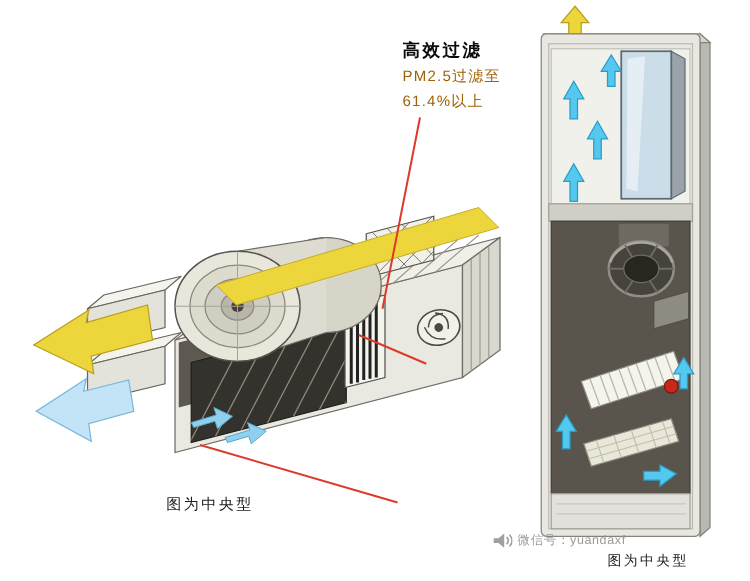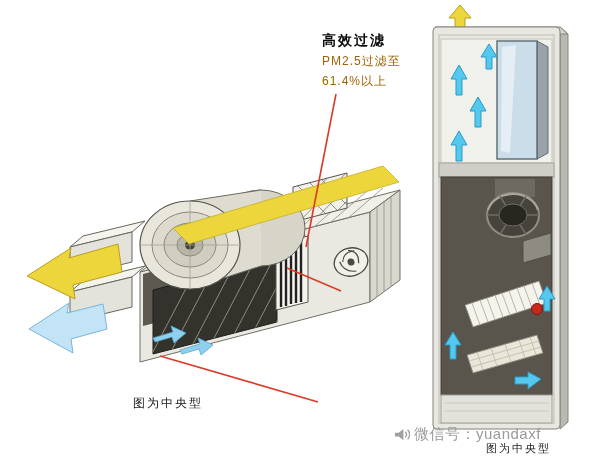--- a/index.html
+++ b/index.html
@@ -17,22 +17,22 @@
   .leader-overlay { left:0; top:0; width:600px; height:465px; pointer-events:none; }
   .ann { position:absolute; }
   .ann-title { font-size:14px; font-weight:bold; color:#0a0a0a; letter-spacing:2px; white-space:nowrap; }
   .ann-line { font-size:12px; color:#a16207; margin-top:3px; letter-spacing:1px; white-space:nowrap; }
   .ann-hepa { left:322px; top:32px; }
   .ann-esp { left:305px; top:289px; }
   .ann-coarse { left:319px; top:389px; }
   .caption { position:absolute; font-size:12px; color:#1a1a1a; letter-spacing:2px; white-space:nowrap; }
   .caption-central { left:133px; top:395px; }
   .caption-household { left:486px; top:441px; font-size:11px; }
-  .wechat { position:absolute; left:393px; top:425px; display:flex; align-items:center; gap:4px;
-            color:#9b9b9b; font-size:15px; letter-spacing:0.5px; white-space:nowrap; }
+  .wechat { position:absolute; left:393px; top:425px; display:flex; align-items:flex-start; gap:4px;
+            color:#9b9b9b; font-size:10px; letter-spacing:0.5px; white-space:nowrap; }
 </style>
 </head>
 <body>
 
 <div class="stage">
 
   <svg class="abs central-unit" viewBox="0 0 420 285">
     <defs>
       <clipPath id="clipGrille">
           <polygon points="148,158 272,126 272,190 148,222"></polygon>

